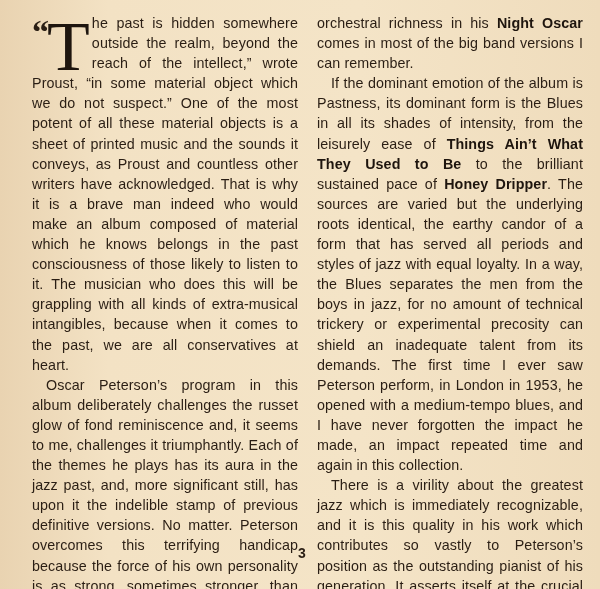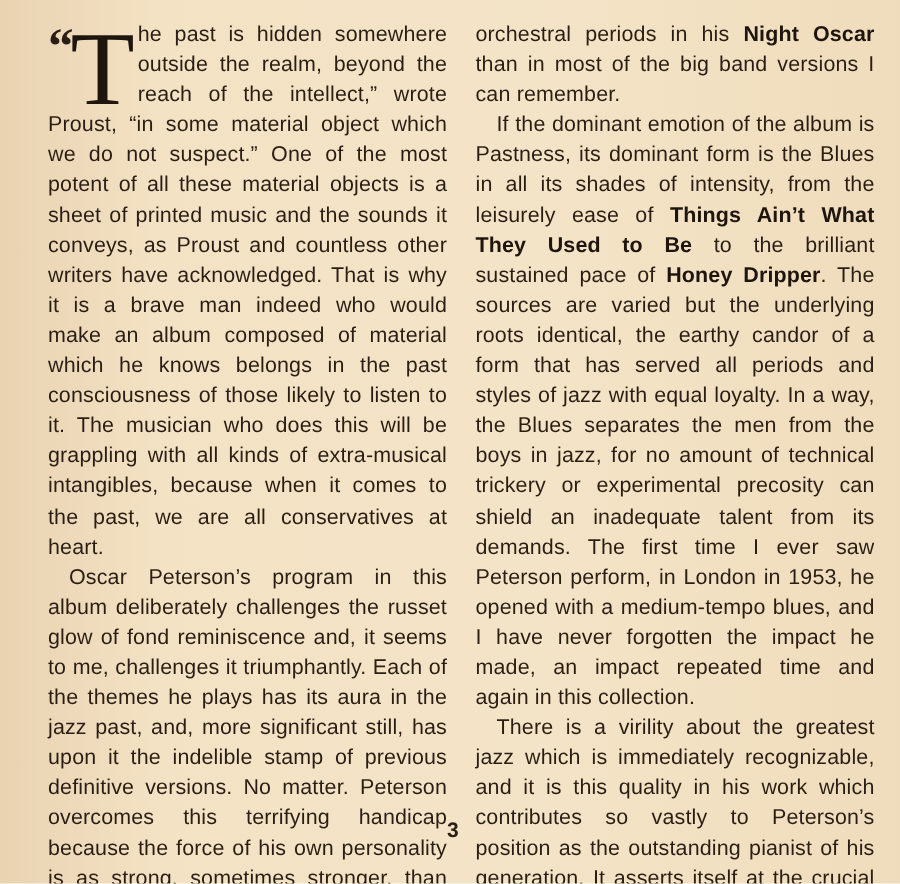--- a/index.html
+++ b/index.html
@@ -82,19 +82,19 @@
     <p class="first">
       <span class="dropcap-wrap">
         <span class="dropquote">“</span>
         <span class="dropcap">T</span>
       </span><span>he past is hidden somewhere outside the realm, beyond the reach of the intellect,” wrote Proust, “in some material object which we do not suspect.” One of the most potent of all these material objects is a sheet of printed music and the sounds it conveys, as Proust and countless other writers have acknowledged. That is why it is a brave man indeed who would make an album composed of material which he knows belongs in the past consciousness of those likely to listen to it. The musician who does this will be grappling with all kinds of extra-musical intangibles, because when it comes to the past, we are all conservatives at heart.</span>
     </p>
     <p><span>Oscar Peterson’s program in this album deliberately challenges the russet glow of fond reminiscence and, it seems to me, challenges it triumphantly. Each of the themes he plays has its aura in the jazz past, and, more significant still, has upon it the indelible stamp of previous definitive versions. No matter. Peterson overcomes this terrifying handicap because the force of his own personality is as strong, some­times stronger, than the originals. Even when he takes a piece like </span></p>
   </div>
 
   <div class="col right">
-    <p class="cont"><span>orchestral periods in his </span><b>Night Oscar</b><span> than in most of the big band versions I can remember.</span></p>
+    <p class="cont"><span>orchestral richness in his </span><b>Night Oscar</b><span> comes in most of the big band versions I can remember.</span></p>
     <p><span>If the dominant emotion of the album is Pastness, its dominant form is the Blues in all its shades of intensity, from the leisurely ease of </span><b>Things Ain’t What They Used to Be</b><span> to the brilliant sustained pace of </span><b>Honey Dripper</b><span>. The sources are var­ied but the underlying roots identical, the earthy candor of a form that has served all periods and styles of jazz with equal loyalty. In a way, the Blues separates the men from the boys in jazz, for no amount of technical trickery or experimental pre­cosity can shield an inadequate talent from its demands. The first time I ever saw Peterson perform, in London in 1953, he opened with a medium-tempo blues, and I have never forgotten the impact he made, an impact repeated time and again in this collection.</span></p>
     <p><span>There is a virility about the greatest jazz which is immediately recognizable, and it is this quality in his work which con­tributes so vastly to Peterson’s position as the outstanding pianist of his generation. It asserts itself at the crucial moments with unfailing constancy. After the theme statement of </span></p>
   </div>
 
   <div class="page-number">3</div>
 </div>
 
 </body></html>

